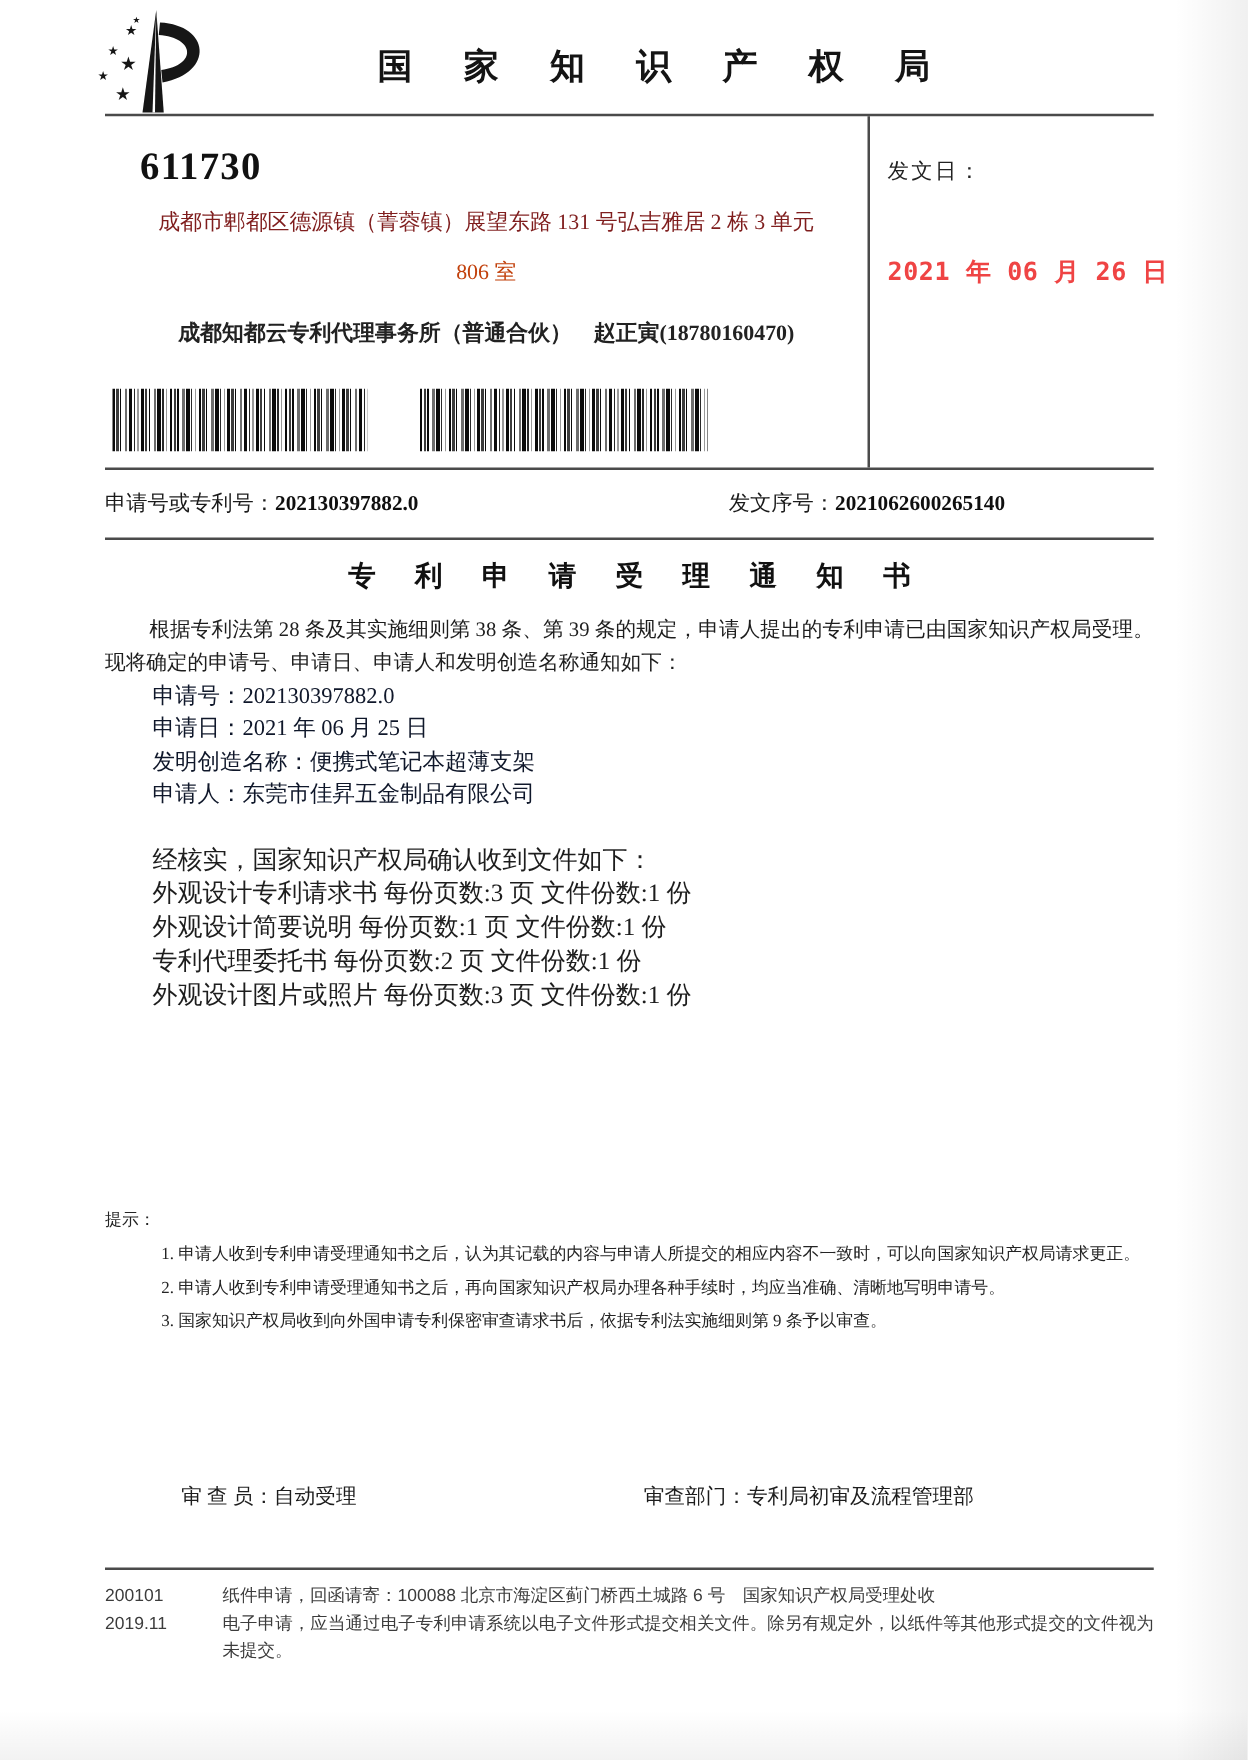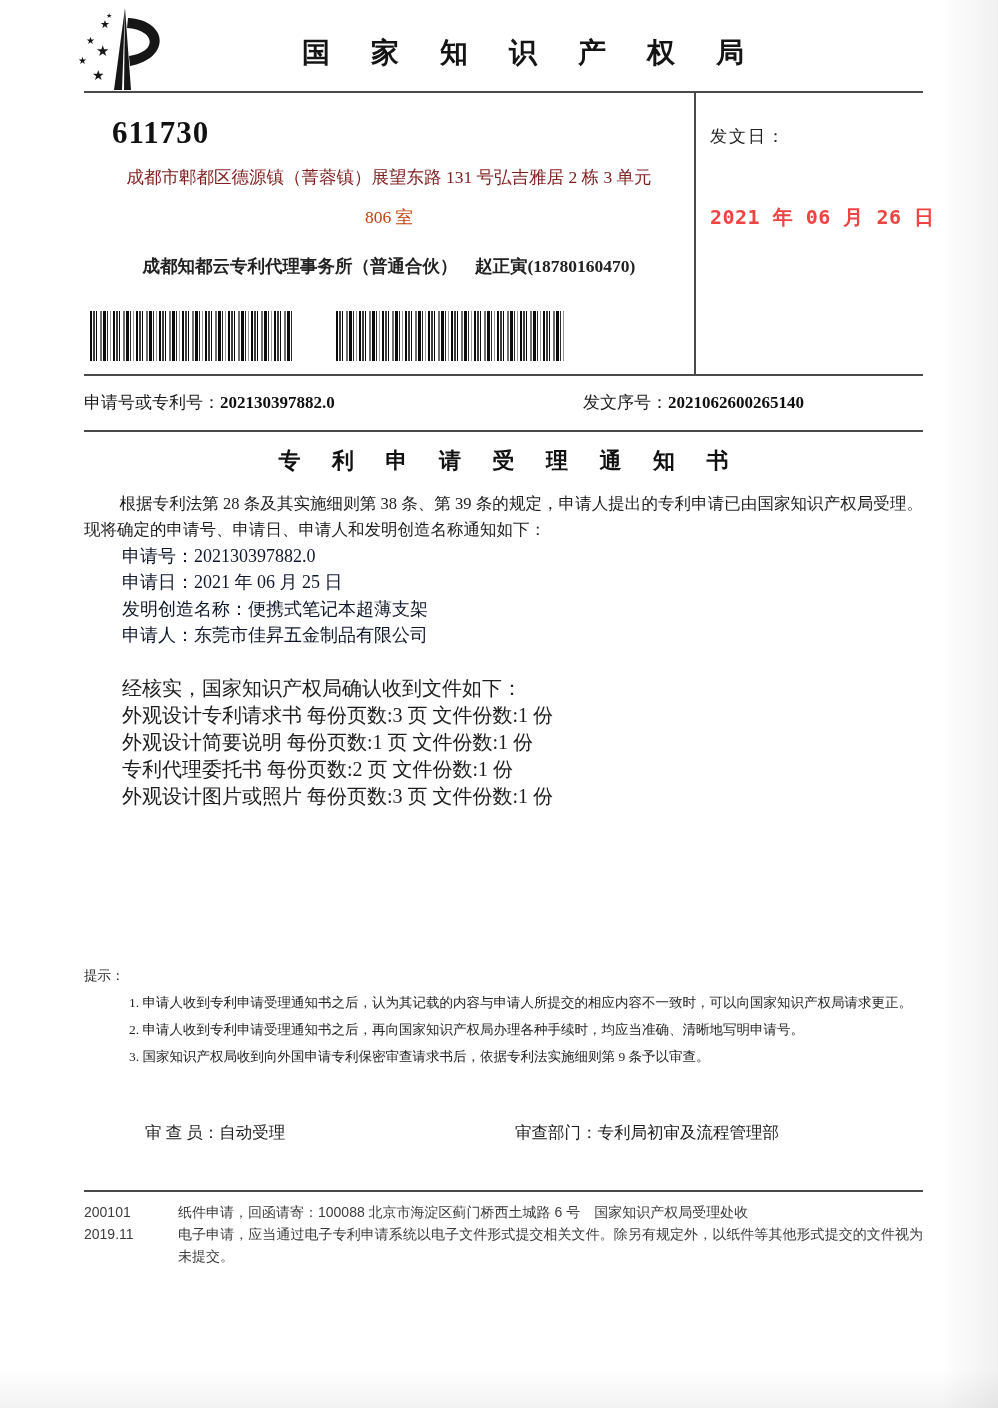--- a/index.html
+++ b/index.html
@@ -81,21 +81,21 @@
                 text-indent:2.15em; text-align:justify; color:#1d1d1d; }
   .field-list { padding-left:38px; font-size:18px; line-height:26.3px; color:#0f172a; }
   .received-block { margin-top:27px; padding-left:38px; font-size:20px;
                     line-height:26.9px; color:#1d1d1d; }
 
   
   .notes { margin-top:152px; font-size:13.5px; line-height:27px; color:#242424; }
   .note-item { text-indent:45px; text-align:justify; }
 
   
-  .sig-row { margin-top:52px; position:relative; font-size:16.5px; color:#1d1d1d; height:27px; }
+  .sig-row { margin-top:116px; position:relative; font-size:16.5px; color:#1d1d1d; height:27px; }
   .sig-examiner { margin-left:61px; }
   .sig-dept { position:absolute; left:431px; top:0; }
 
   
   .footer { margin-top:41px; border-top:2px solid #4a4a4a; padding-top:9px;
             display:flex;
             font-family:"Liberation Sans","DejaVu Sans",sans-serif;
             font-size:14px; color:#3c3c3c; line-height:22px; }
   .form-col { width:94px; flex:0 0 auto; }
   .footer-text { flex:1 1 auto; text-align:justify; }

